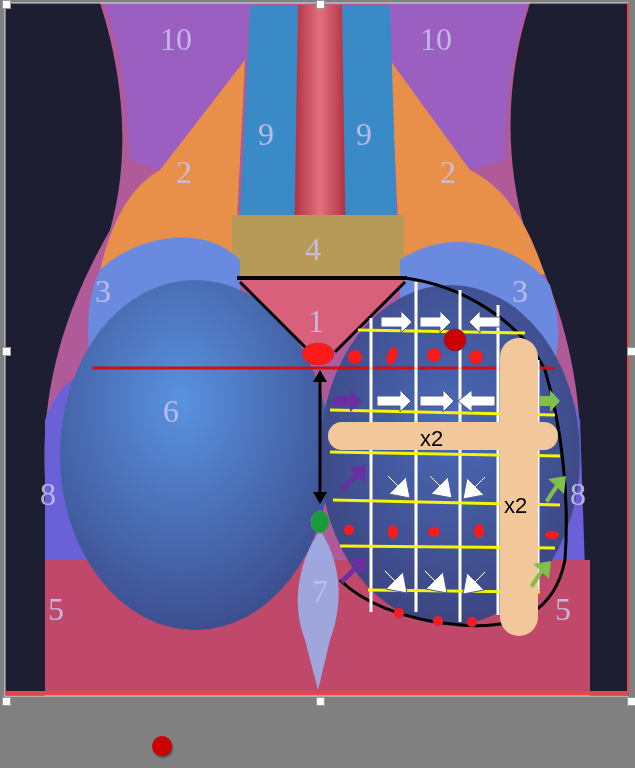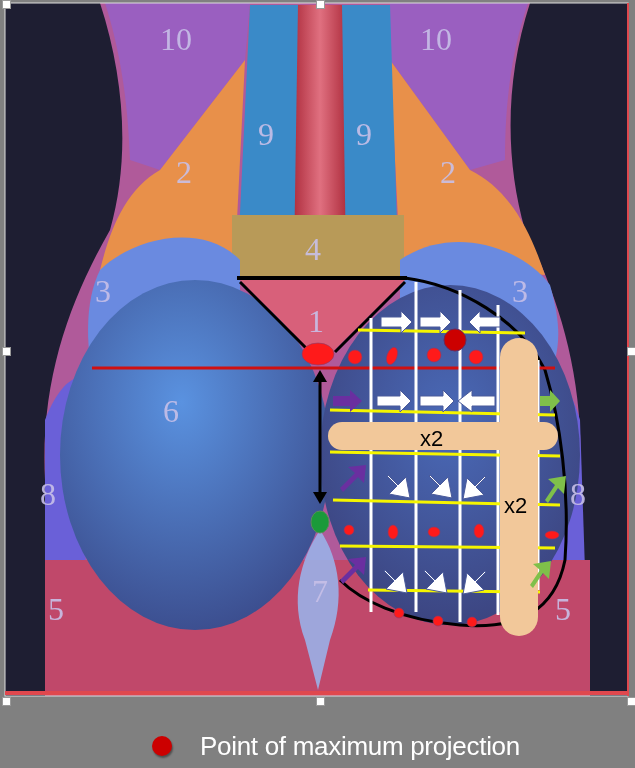--- a/index.html
+++ b/index.html
@@ -177,14 +177,13 @@
 <div class="handle" style="left:2px;top:0px;"></div>
 <div class="handle" style="left:316px;top:0px;"></div>
 <div class="handle" style="left:2px;top:347px;"></div>
 <div class="handle" style="left:627px;top:347px;"></div>
 <div class="handle" style="left:2px;top:697px;"></div>
 <div class="handle" style="left:316px;top:697px;"></div>
 <div class="handle" style="left:627px;top:697px;"></div>
 
 <div class="legend">
   <span class="legend-dot"></span>
-  <span class="legend-text">Point of maximum projection</span>
 </div>
 
 </body></html>

